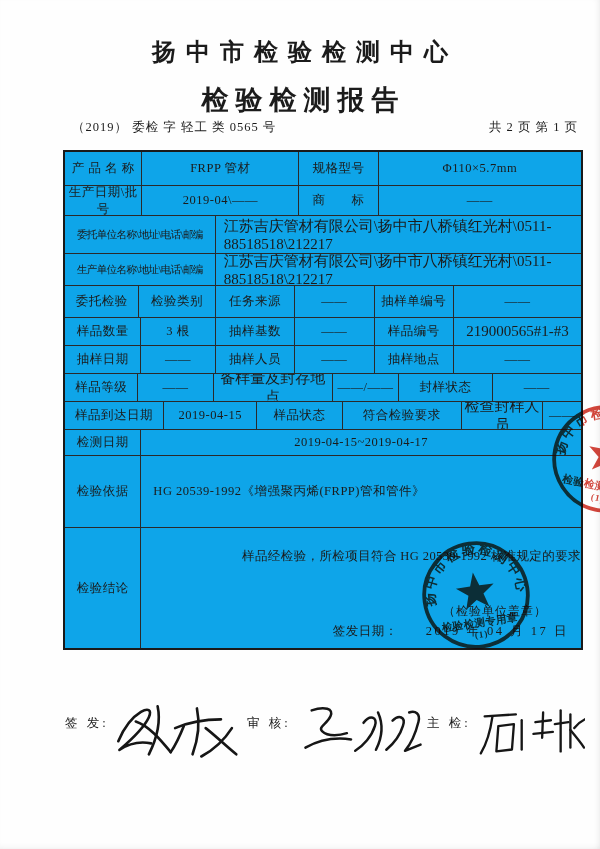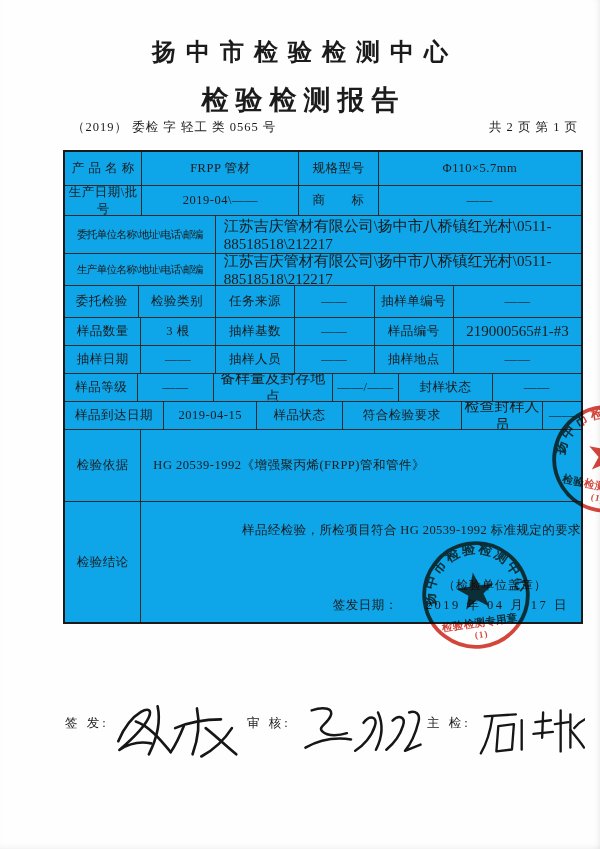--- a/index.html
+++ b/index.html
@@ -111,20 +111,24 @@
       <div class="tcell" style="width: 17.1%;">——</div>
     </div>
     <div class="trow" style="height: 28px;">
       <div class="tcell" style="width: 19.2%;">样品到达日期</div>
       <div class="tcell" style="width: 18.1%;">2019-04-15</div>
       <div class="tcell" style="width: 16.5%;">样品状态</div>
       <div class="tcell" style="width: 23.1%;">符合检验要求</div>
       <div class="tcell sm" style="width: 15.8%;">检查封样人员</div>
       <div class="tcell" style="width: 7.3%;">——</div>
     </div>
+    <div class="trow" style="height: 26px;">
+      <div class="tcell" style="width: 14.8%;">检测日期</div>
+      <div class="tcell" style="width: 85.2%;">2019-04-15~2019-04-17</div>
+    </div>
     <div class="trow" style="height: 72px;">
       <div class="tcell" style="width: 14.8%;">检验依据</div>
       <div class="tcell left pad" style="width: 85.2%;">HG 20539-1992《增强聚丙烯(FRPP)管和管件》</div>
     </div>
     <div class="trow" style="height: 120px;">
       <div class="tcell" style="width: 14.8%;">检验结论</div>
       <div class="tcell concl" style="width: 85.2%;">
   <div class="concl-text">样品经检验，所检项目符合 HG 20539-1992 标准规定的要求</div>
   <div class="concl-stamp-note">（检验单位盖章）</div>
   <div class="concl-issue">

